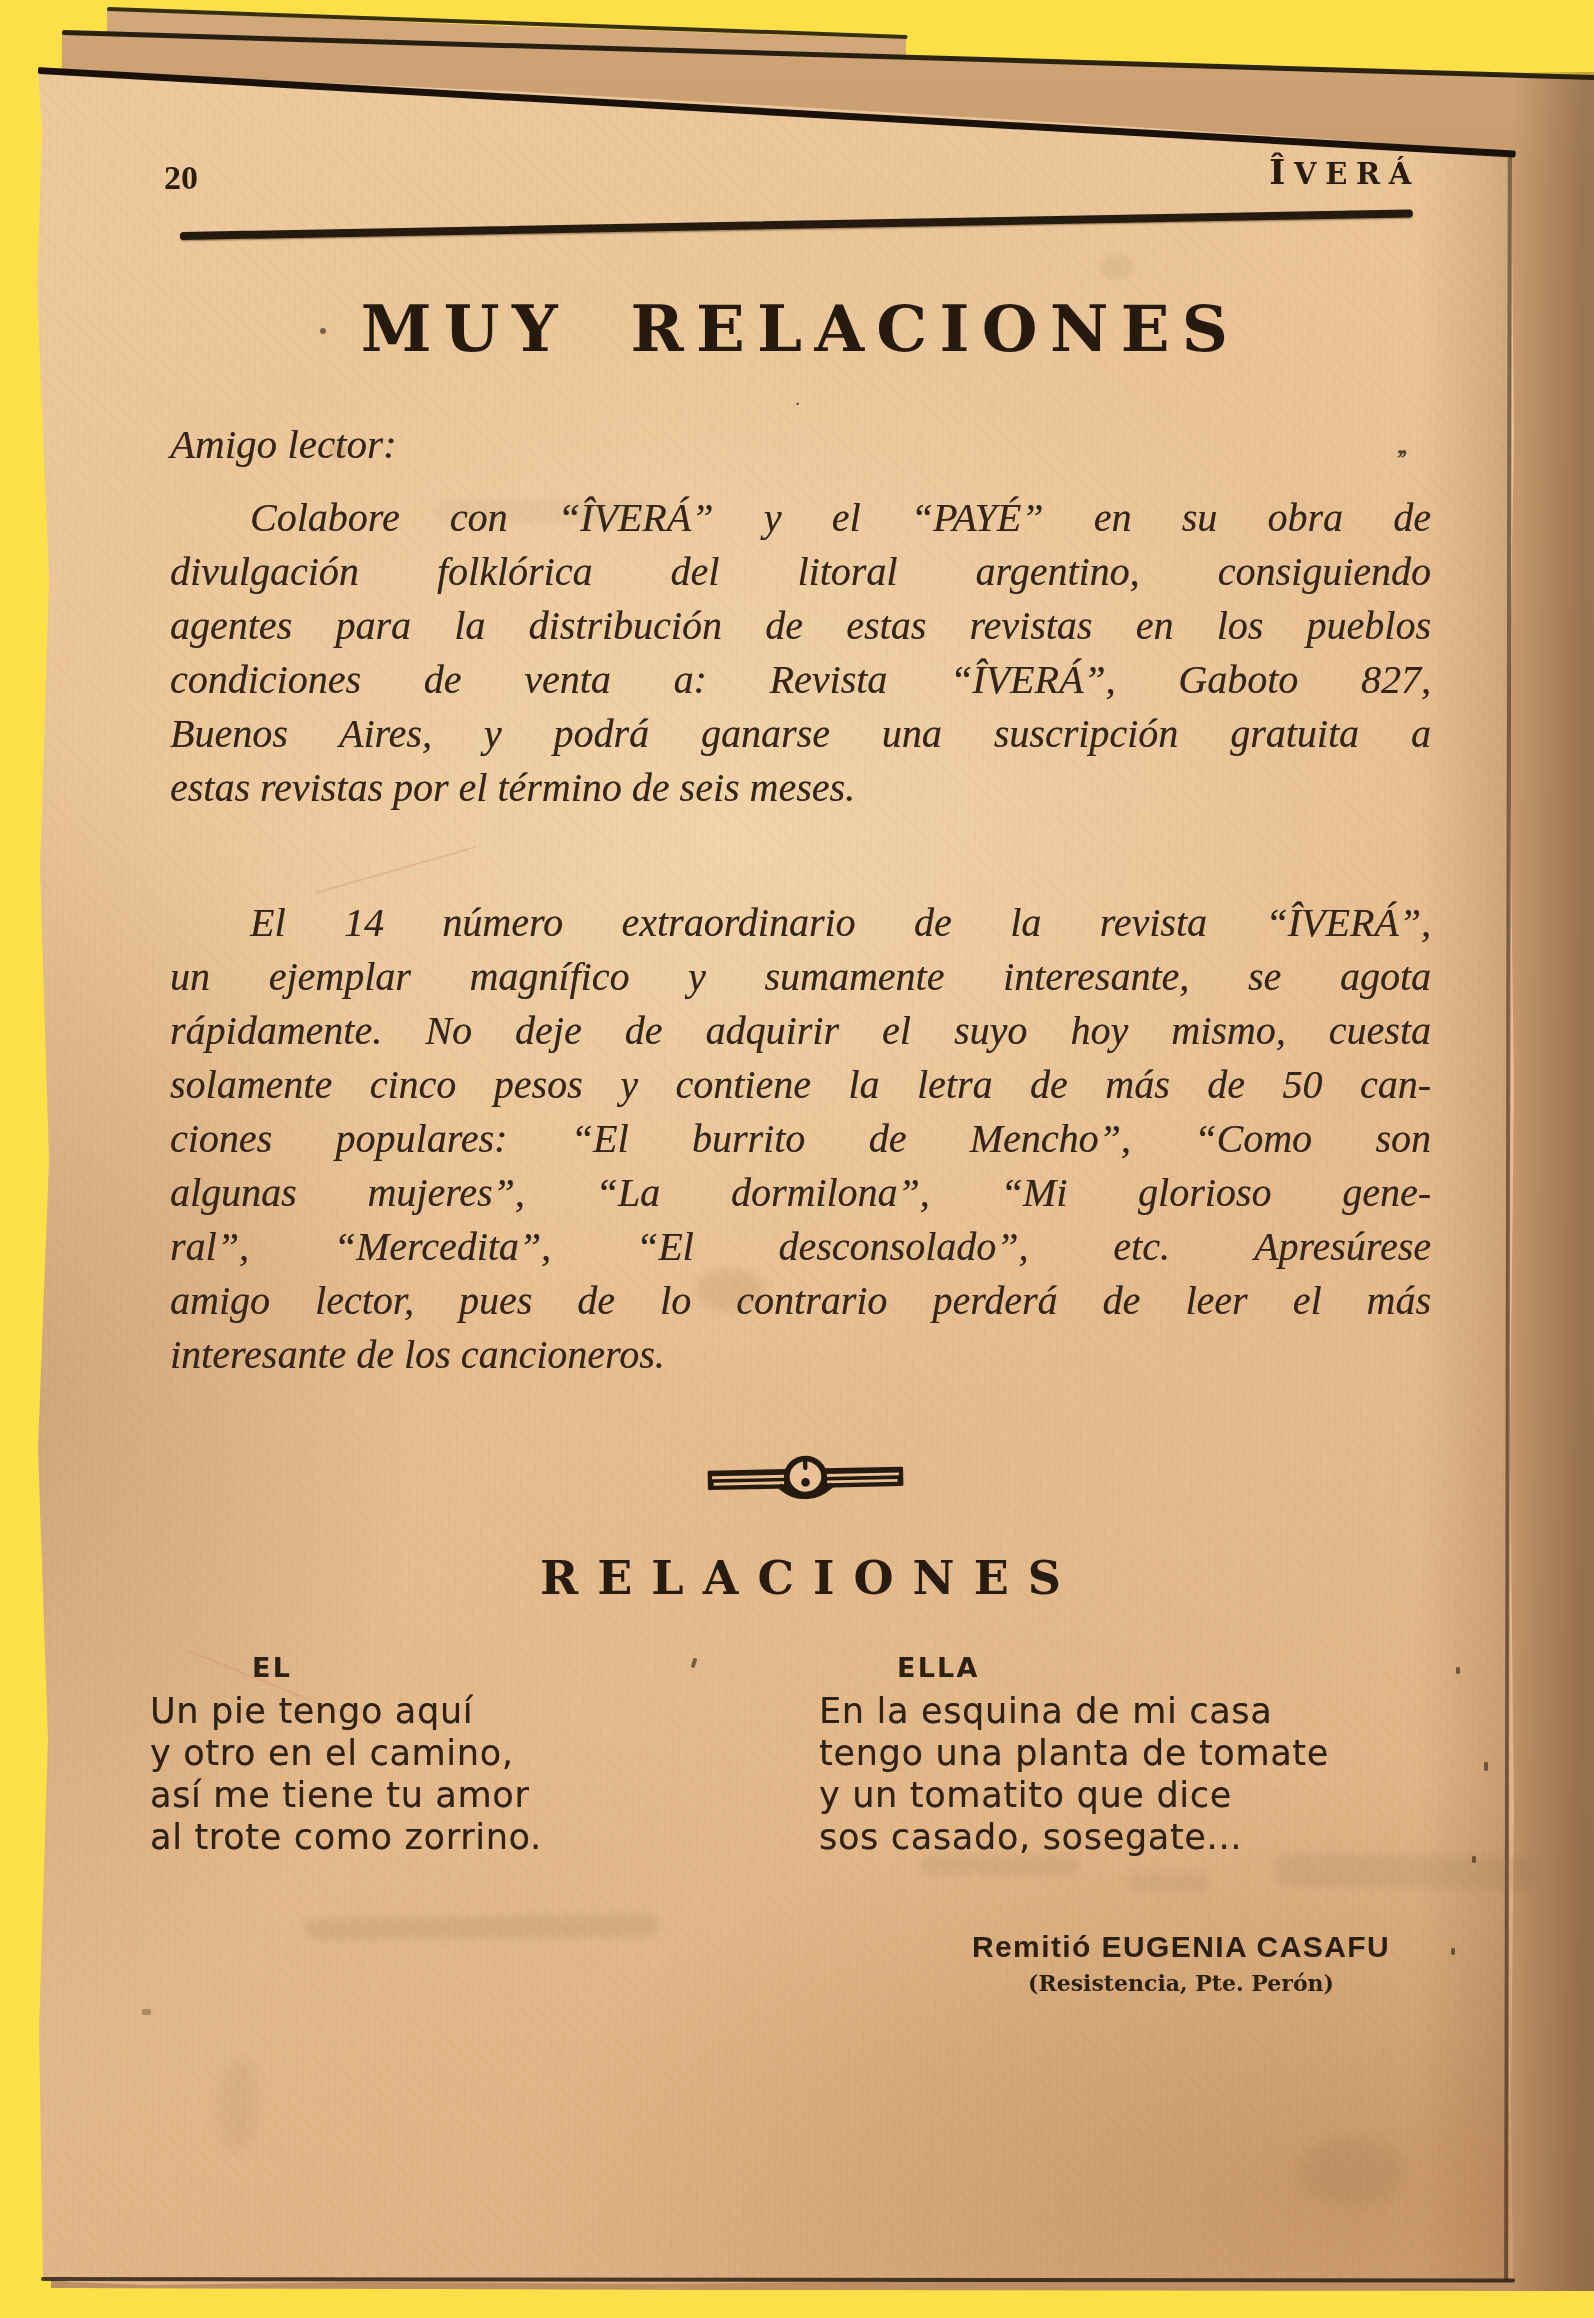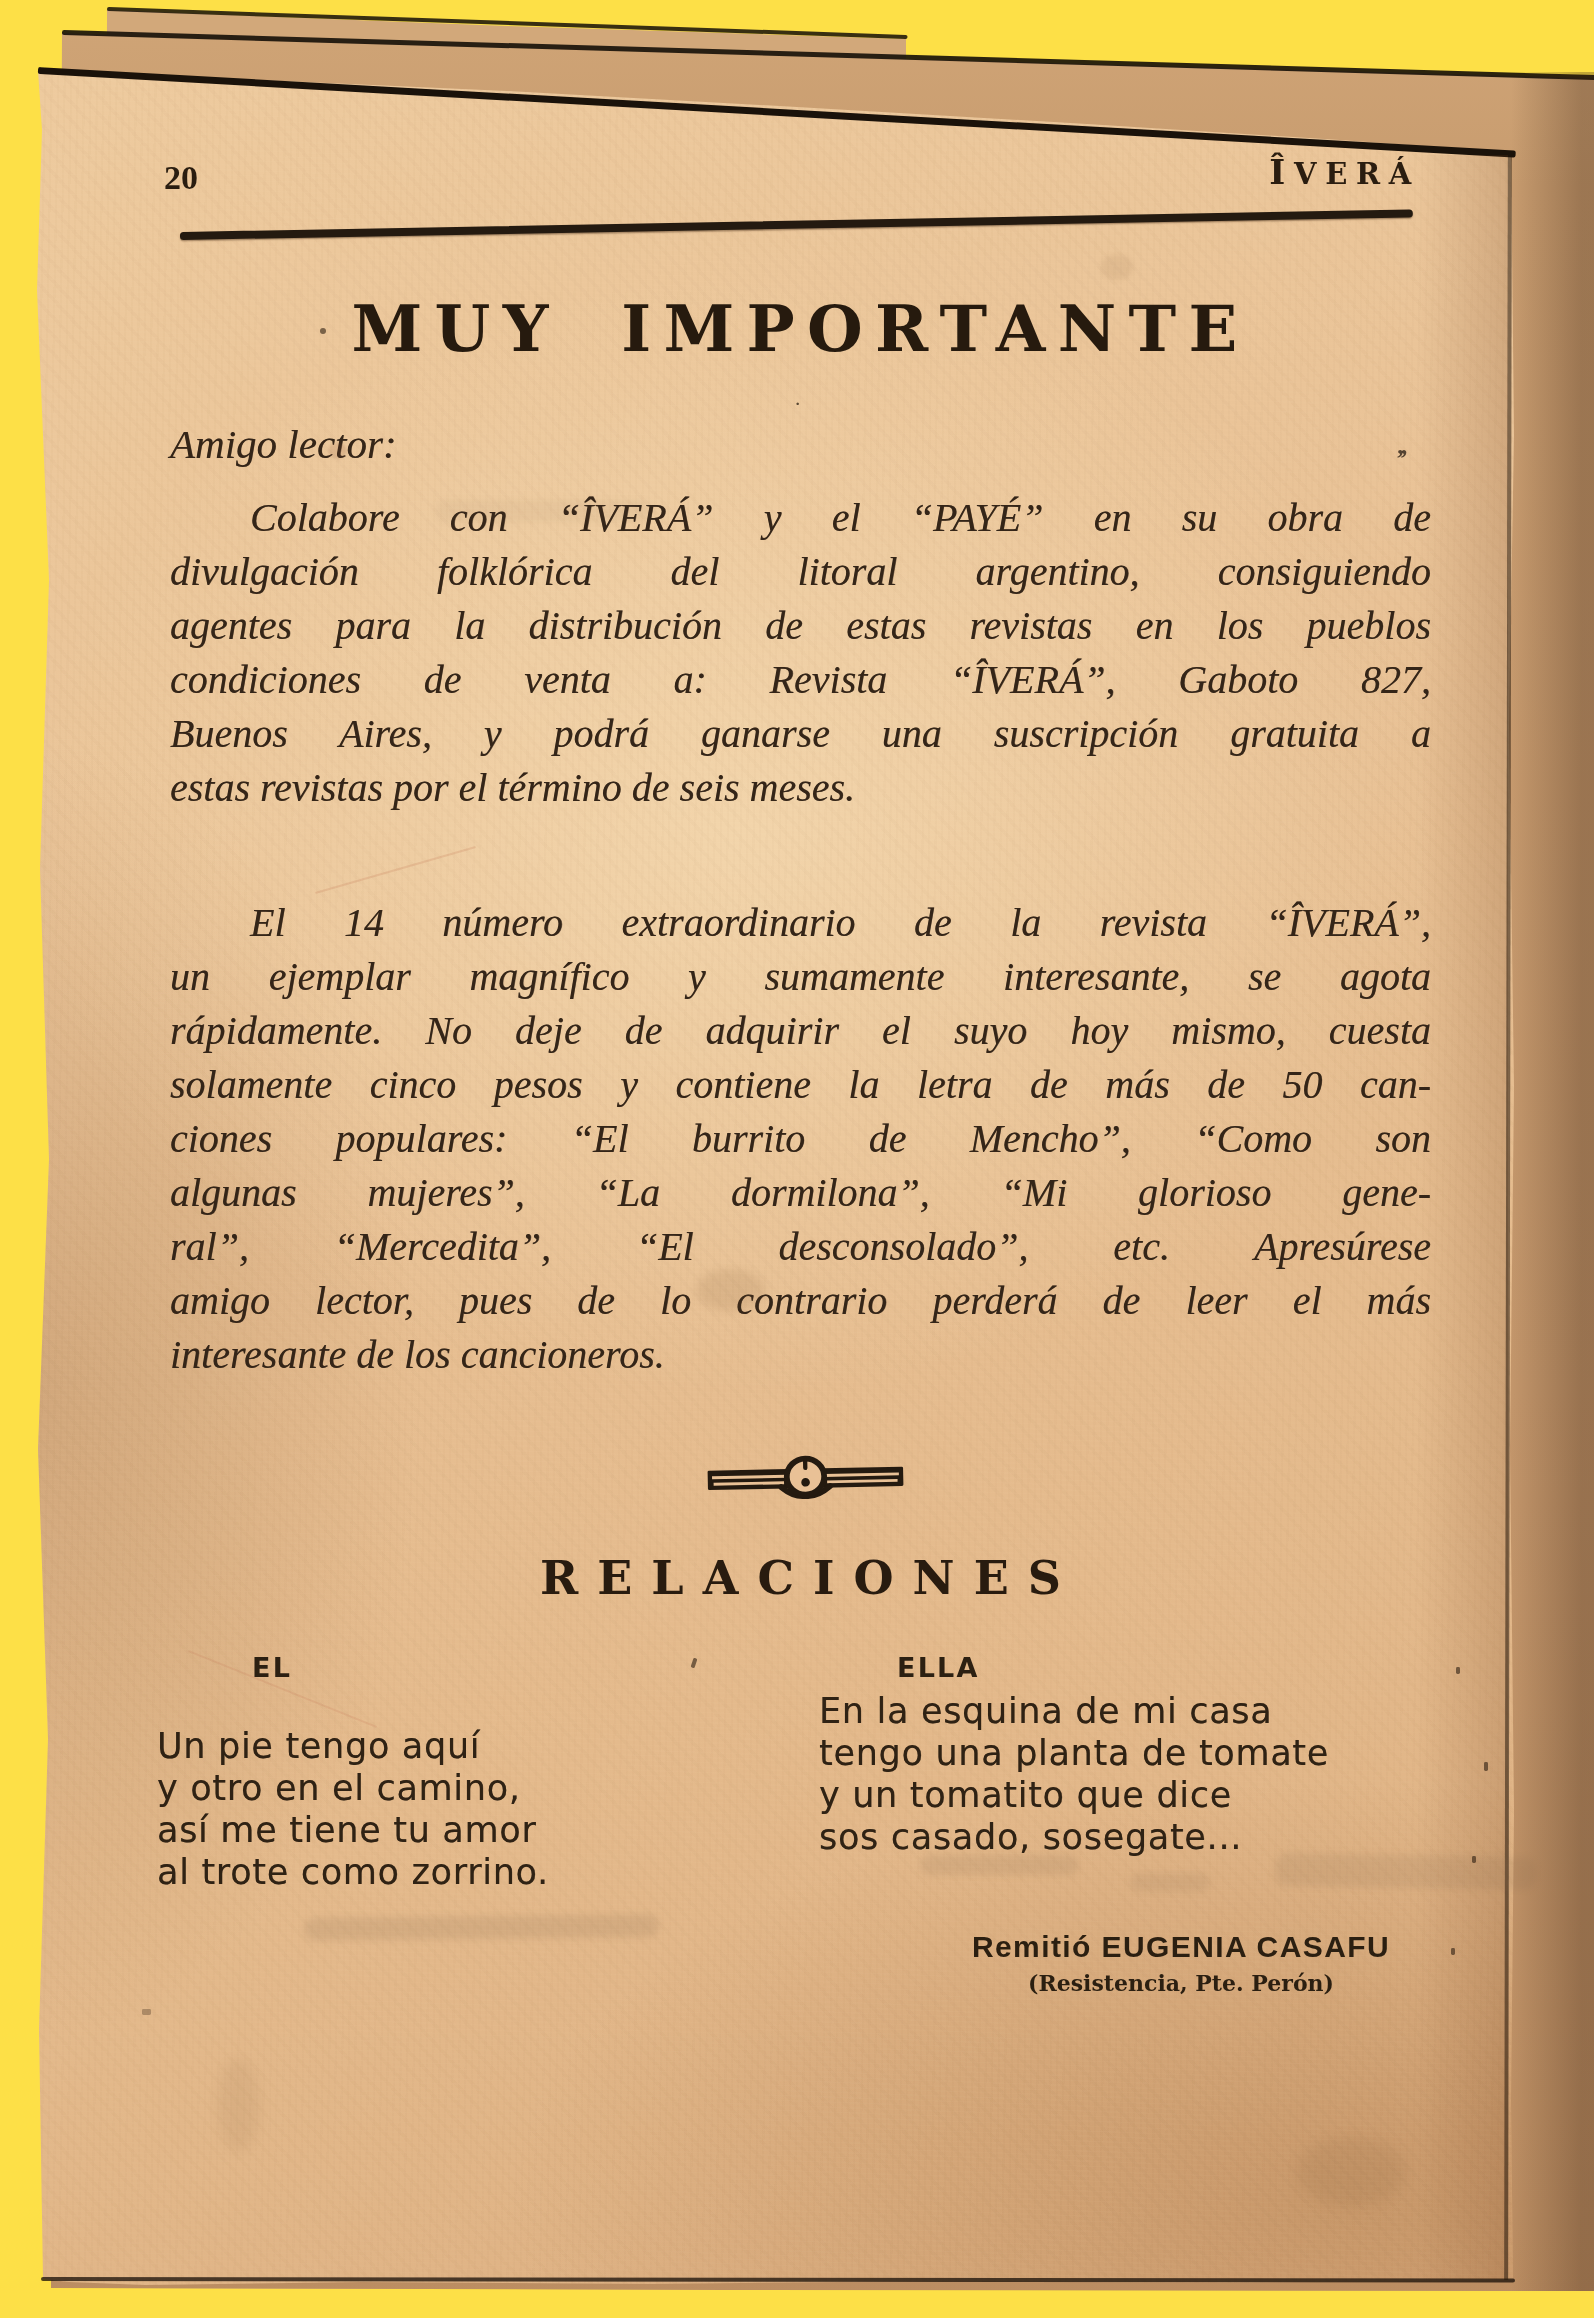--- a/index.html
+++ b/index.html
@@ -62,21 +62,21 @@
   .p2{top:896px;}
   .pline{text-align:justify;text-align-last:justify;height:54px;white-space:nowrap0;}
   .pline.first{text-indent:80px;}
   .pline.last{text-align-last:left;}
   .ornament{left:704px;top:1455px;width:203px;height:46px;transform:rotate(-1.2deg);}
   .h2{left:170px;top:1551px;width:1261px;text-align:center;font-size:46px;font-weight:bold;letter-spacing:19px;text-indent:19px;color:#281b0f;font-family:"DejaVu Serif","Liberation Serif",serif;}
   .speaker{font-size:27px;font-weight:bold;letter-spacing:2.2px;color:#2c2012;font-family:"DejaVu Sans","Liberation Sans",sans-serif;}
   .sp-el{left:252px;top:1652px;}
   .sp-ella{left:897px;top:1652px;}
   .verse{width:652px;font-size:35px;line-height:42px;color:#2f2214;font-family:"DejaVu Sans","Liberation Sans",sans-serif;letter-spacing:0.7px;text-shadow:0.2px 0.2px 0 rgba(47,34,20,.5);}
-  .v-left{left:157px;top:1690px;margin-top:35px;}
+  .v-left{left:150px;top:1690px;}
   .v-right{left:819px;top:1690px;}
   .credit{left:855px;top:1893px;width:652px;text-align:center;color:#2b1f11;}
   .credit-1{font-size:30px;font-weight:bold;letter-spacing:1.4px;font-family:Liberation Sans, sans-serif;margin-top:37px;}
   .credit-2{margin-top:5.8px;font-size:22px;font-weight:bold;font-family:"DejaVu Serif","Liberation Serif",serif;}
   
   .ghost{position:absolute;background:#7d6248;filter:blur(3.6px);border-radius:13px;pointer-events:none;}
   .stain{position:absolute;border-radius:50%;pointer-events:none;}
   .speck{position:absolute;background:rgba(45,30,16,.6);border-radius:1.4px;pointer-events:none;}
   .scratch{position:absolute;height:2.2px;background:#b4543a;opacity:.16;border-radius:1.4px;pointer-events:none;}
   .margin-tick{left:1401px;top:432px;font-size:25px;font-weight:bold;color:rgba(47,35,24,.8);letter-spacing:-10px;}
@@ -96,21 +96,21 @@
   <div class="grain page-clip"></div>
   <div class="gapline gap-c"></div>
   <div class="gapline gap-bottom"></div>
   <div class="curve-shadow"></div>
   <div class="crease-right"></div>
 
   <div class="abs pageno">20</div>
   <div class="abs masthead">ÎVERÁ</div>
   <div class="abs rule"></div>
 
-  <div class="abs title">MUY IMPORTANTE</div>
+  <div class="abs title">MUY RELACIONES</div>
   <div class="abs center-dot">·</div>
   <div class="abs salutation body-ink">Amigo lector:</div>
   <div class="abs margin-tick">,,</div>
 
   <div class="abs para p1 body-ink">
     <div class="pline first">Colabore con “ÎVERÁ” y el “PAYÉ” en su obra de</div>
     <div class="pline">divulgación folklórica del litoral argentino, consiguiendo</div>
     <div class="pline">agentes para la distribución de estas revistas en los pueblos</div>
     <div class="pline">condiciones de venta a: Revista “ÎVERÁ”, Gaboto 827,</div>
     <div class="pline">Buenos Aires, y podrá ganarse una suscripción gratuita a</div>

